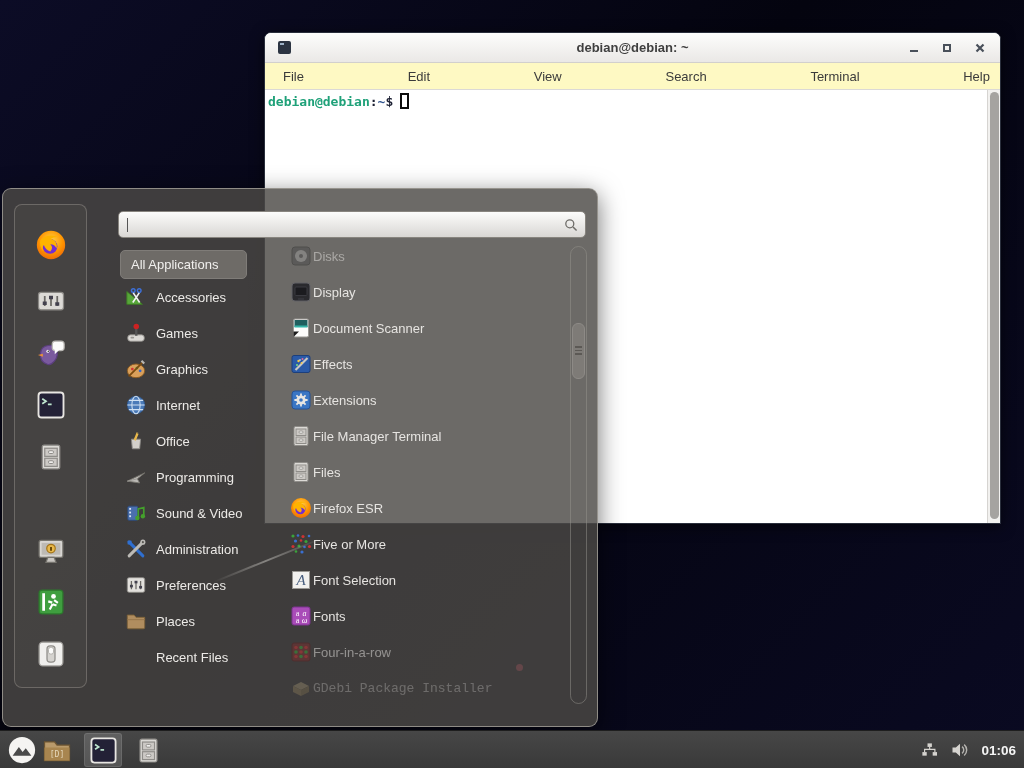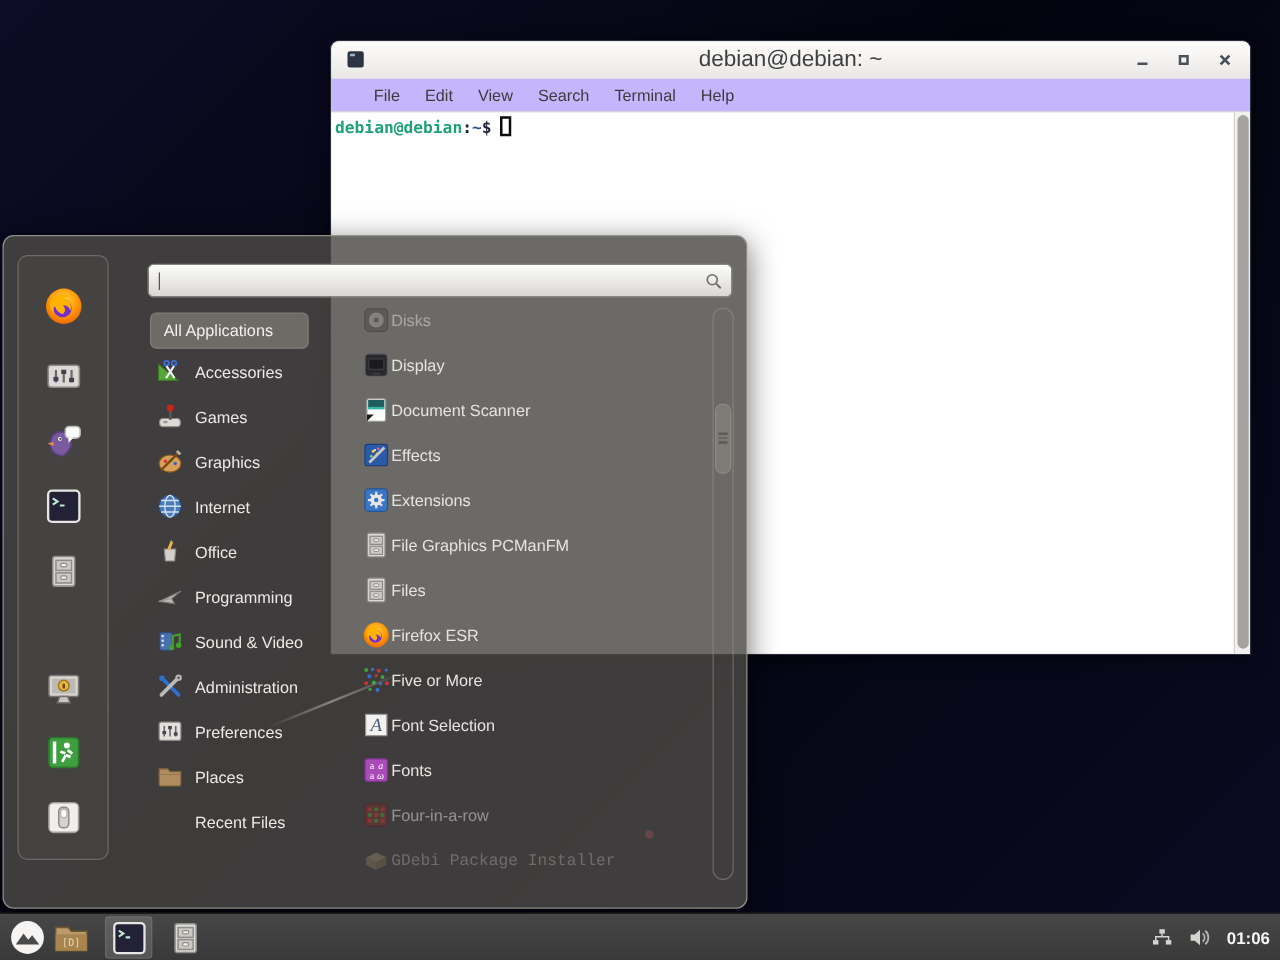--- a/index.html
+++ b/index.html
@@ -13,30 +13,30 @@
   .watermark-dot { position:absolute; left:516px; top:664px; width:7px; height:7px;
     border-radius:50%; background:#cf3a5a; }
 
   
   .term { position:absolute; left:264px; top:32px; width:737px; height:492px;
     background:#ffffff; border:1px solid #2a2f3c; border-radius:7px 7px 0 0;
     box-shadow:0 3px 14px rgba(0,0,0,.55); }
   .term-titlebar { position:relative; height:30px; border-radius:6px 6px 0 0;
     background:linear-gradient(#fdfdfc,#eae8e6); border-bottom:1px solid #d2d0cd;
     display:flex; align-items:center; justify-content:center; }
-  .term-title { font-size:18px; font-weight:normal; color:#3f3f3f; }
+  .term-title { font-size:13px; font-weight:bold; color:#3f3f3f; }
   .term-titleicon { position:absolute; left:13px; top:8px; width:13px; height:13px;
     background:#2c3442; border-radius:2px; }
   .term-titleicon::before { content:""; position:absolute; left:2px; top:2px; width:4px; height:2px; background:#9fb3c8; }
   .winbtns { position:absolute; right:14px; top:0; height:30px; display:flex; align-items:center; gap:20px; }
   .winbtn { width:13px; height:13px; display:flex; align-items:center; justify-content:center; cursor:default; }
   .glyph-min { width:8px; height:2.5px; background:#49505a; margin-top:6px; }
   .glyph-max { width:8px; height:8px; border:2px solid #49505a; }
-  .term-menubar { height:27px; background:#c4b5fd; border-bottom:1px solid #dbd9d6;
-    display:flex; align-items:center; padding-left:24px; }
+  .term-menubar { height:27px; background:#fef9c3; border-bottom:1px solid #dbd9d6;
+    display:flex; align-items:center; padding-left:8px;justify-content:space-between; }
   .term-menuitem { font-size:13px; color:#3b3b3b; padding:4px 10px; }
   .term-body { position:relative; height:433px; background:#fff; }
   .term-line { padding:3px 0 0 3px; font:bold 13px "DejaVu Sans Mono",monospace; white-space:pre; }
   .p-user { color:#1fa179; }
   .p-sep { color:#1c2033; }
   .p-path { color:#30548f; }
   .p-sym { color:#1c2033; }
   .term-cursor { display:inline-block; width:9px; height:16px; border:2px solid #0b0b0b;
     background:#fff; margin-left:7px; vertical-align:-3px; }
   .term-scrolltrack { position:absolute; right:0; top:0; bottom:0; width:13px;
@@ -369,21 +369,21 @@
         <span class="lbl">Extensions</span>
       </div>
       <div class="app-row">
         <svg class="ic" width="24" height="24" viewBox="0 0 24 24">
             <rect x="5" y="2.5" width="14" height="19" rx="1.5" fill="#dcdad6" stroke="#8f8d89"></rect>
             <rect x="7" y="5" width="10" height="6.5" fill="#ccc9c5" stroke="#8f8d89"></rect>
             <rect x="7" y="13" width="10" height="6.5" fill="#ccc9c5" stroke="#8f8d89"></rect>
             <rect x="10" y="7" width="4" height="2.2" rx="1" fill="#f0efed" stroke="#8f8d89" stroke-width="0.8"></rect>
             <rect x="10" y="15" width="4" height="2.2" rx="1" fill="#f0efed" stroke="#8f8d89" stroke-width="0.8"></rect>
           </svg>
-        <span class="lbl">File Graphics PCManFM</span>
+        <span class="lbl">File Manager Terminal</span>
       </div>
       <div class="app-row">
         <svg class="ic" width="24" height="24" viewBox="0 0 24 24">
             <rect x="5" y="2.5" width="14" height="19" rx="1.5" fill="#dcdad6" stroke="#8f8d89"></rect>
             <rect x="7" y="5" width="10" height="6.5" fill="#ccc9c5" stroke="#8f8d89"></rect>
             <rect x="7" y="13" width="10" height="6.5" fill="#ccc9c5" stroke="#8f8d89"></rect>
             <rect x="10" y="7" width="4" height="2.2" rx="1" fill="#f0efed" stroke="#8f8d89" stroke-width="0.8"></rect>
             <rect x="10" y="15" width="4" height="2.2" rx="1" fill="#f0efed" stroke="#8f8d89" stroke-width="0.8"></rect>
           </svg>
         <span class="lbl">Files</span>

